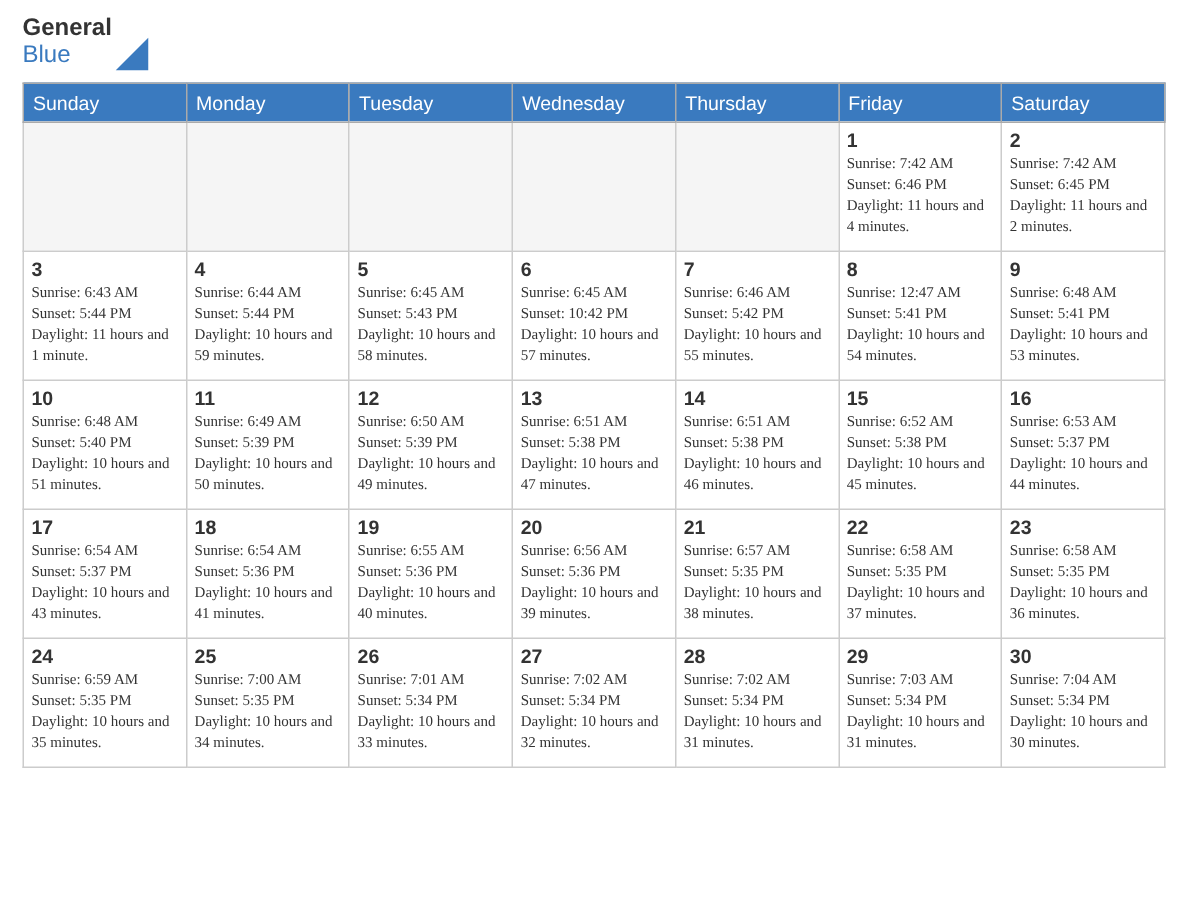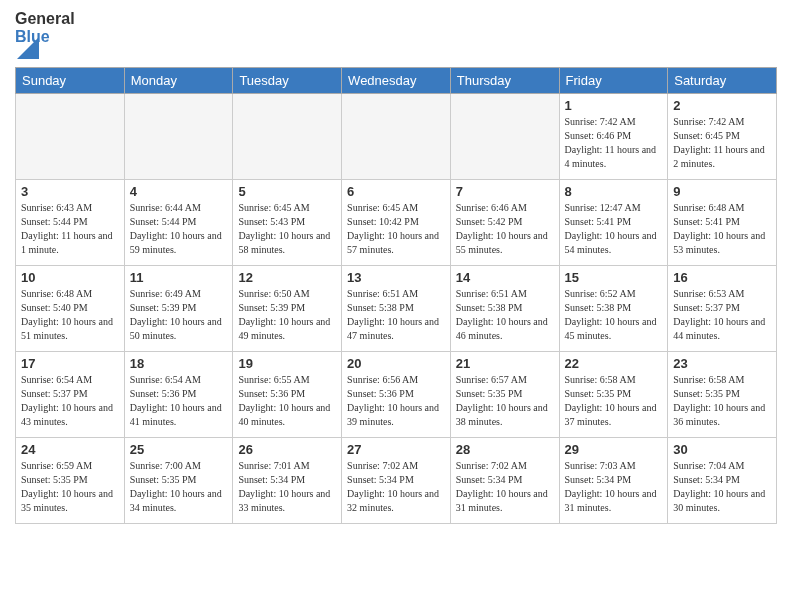--- a/index.html
+++ b/index.html
@@ -17,24 +17,24 @@
     .day-num { font-size: 13px; font-weight: bold; display: block; margin-bottom: 2px; }
     .day-info { font-size: 10px; color: #333; line-height: 1.4; font-family: Liberation Serif, serif; }
     tr.week-row td { height: 86px; }
   </style>
 </head>
 <body>
 
 <div class="page">
   <div class="header">
     <div class="logo">
-    <div style="display:flex;align-items:flex-start;flex-direction:column;">
+    <div style="display:flex;align-items:flex-end;">
       <div style="line-height:1.15;">
         <span style="font-size:16px;font-weight:bold;color:#333;display:block;">General</span>
-        <span style="font-size:16px;font-weight:bold;color:#3a7abf;display:block;">Blue</span>
+        <span style="font-size:16px;font-weight:normal;color:#3a7abf;display:block;">Blue</span>
       </div>
       <svg width="22" height="22" viewBox="0 0 22 22" style="margin-left:2px;margin-top:-10px;">
         <polygon points="0,22 22,0 22,22" fill="#3a7abf"></polygon>
       </svg>
     </div>
   </div>
     <div class="title-block">
       <div class="month-title"></div>
       <div class="location"></div>
     </div>

